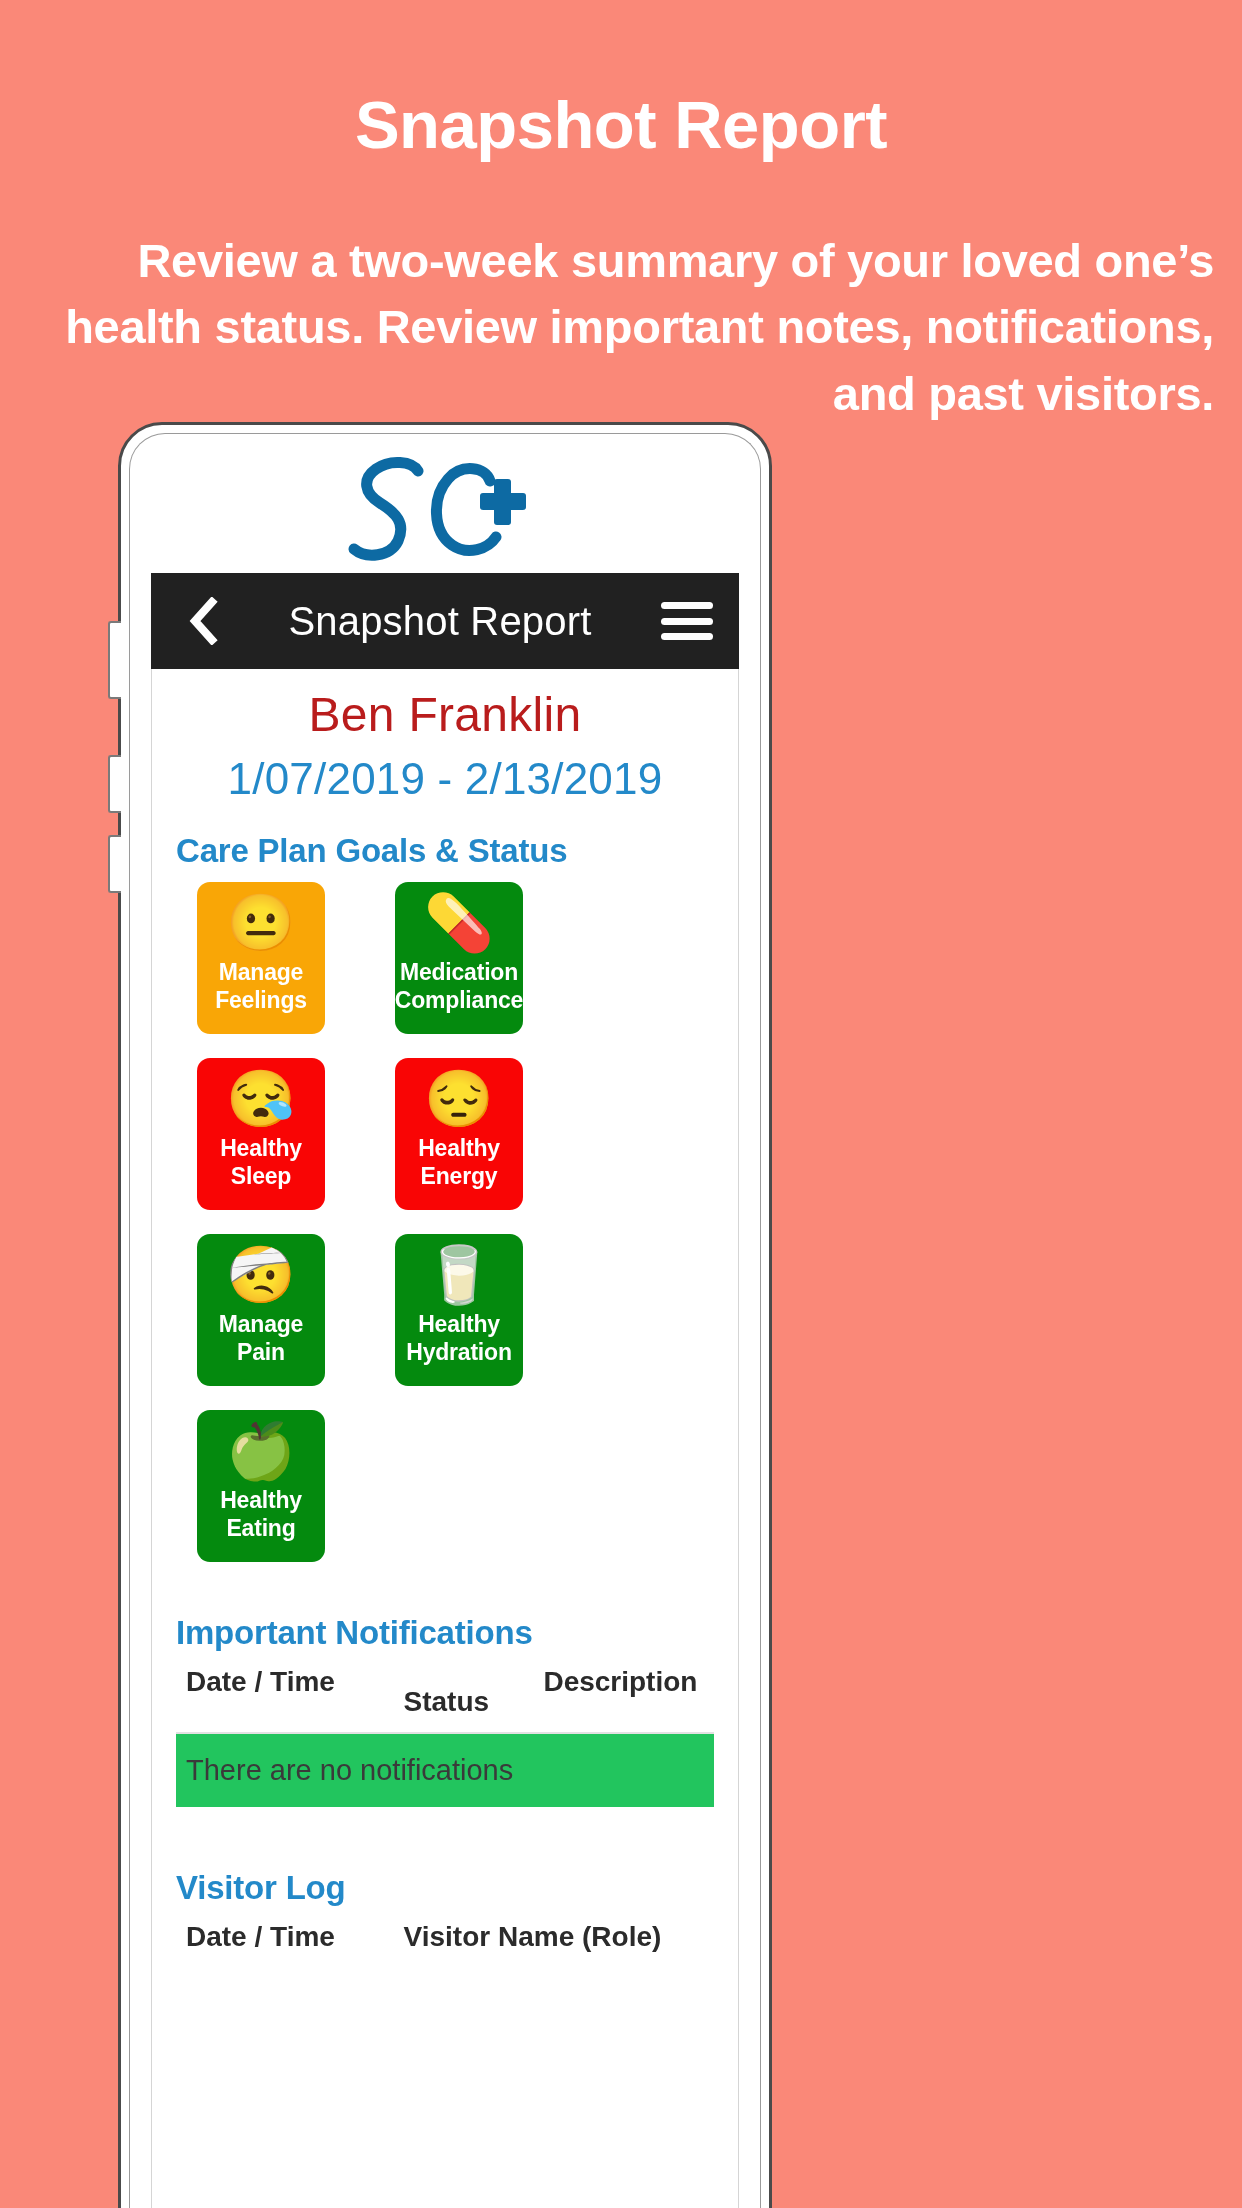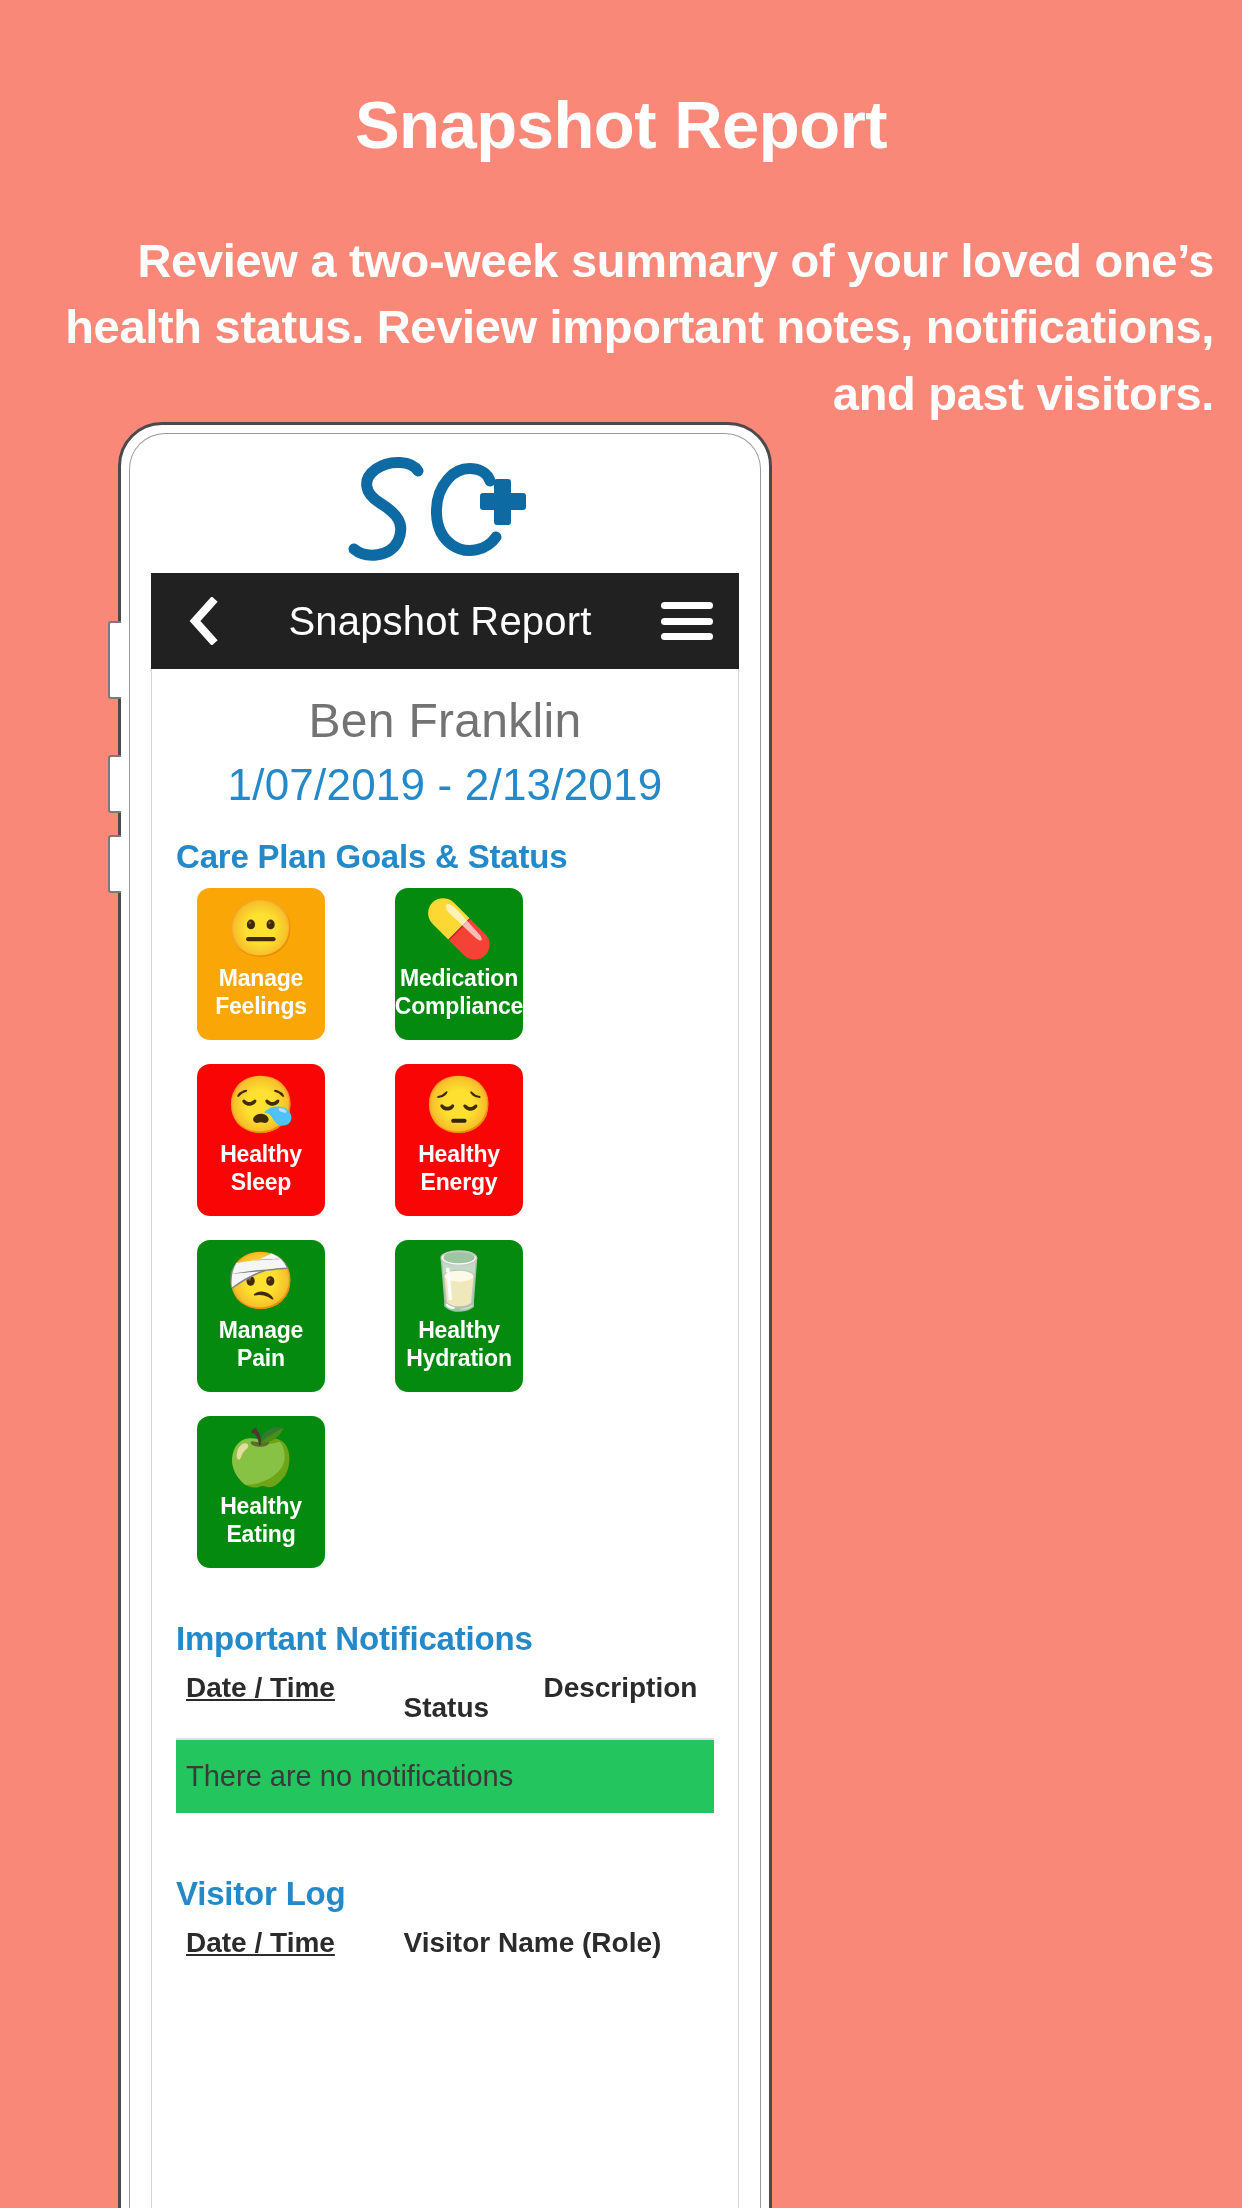--- a/index.html
+++ b/index.html
@@ -123,24 +123,24 @@
     position:absolute;
     left:30px; right:30px;
     top:244px; bottom:0;
     background:#ffffff;
     border-left:1px solid #d5d5d5;
     border-right:1px solid #d5d5d5;
     overflow:hidden;
   }
   .patient-name {
     text-align:center;
-    color:#737373;
+    color:#b91c1c;
     font-size:48px;
     font-weight:400;
-    margin-top:24px;
+    margin-top:18px;
     letter-spacing:0.3px;
   }
   .date-range {
     text-align:center;
     color:#2389c9;
     font-size:44px;
     font-weight:400;
     margin-top:12px;
     letter-spacing:0.2px;
   }
@@ -206,21 +206,21 @@
     color:#2b2b2b;
   }
   .tbl-row {
     display:flex;
     background:#22c55e;
     border-top:2px solid #e2e2e2;
     padding:20px 10px;
     font-size:29px;
     color:#3a3a3a;
   }
-  .c-date { width:42%;text-decoration:underline; }
+  .c-date { width:42%; }
   .c-status { width:27%;margin-top:20px; }
   .c-desc { width:31%; }
   .c-visitor { width:58%; }
 
   .spacer-gap { height:34px; }
 </style>
 </head>
 <body>
 
 <div class="promo">

